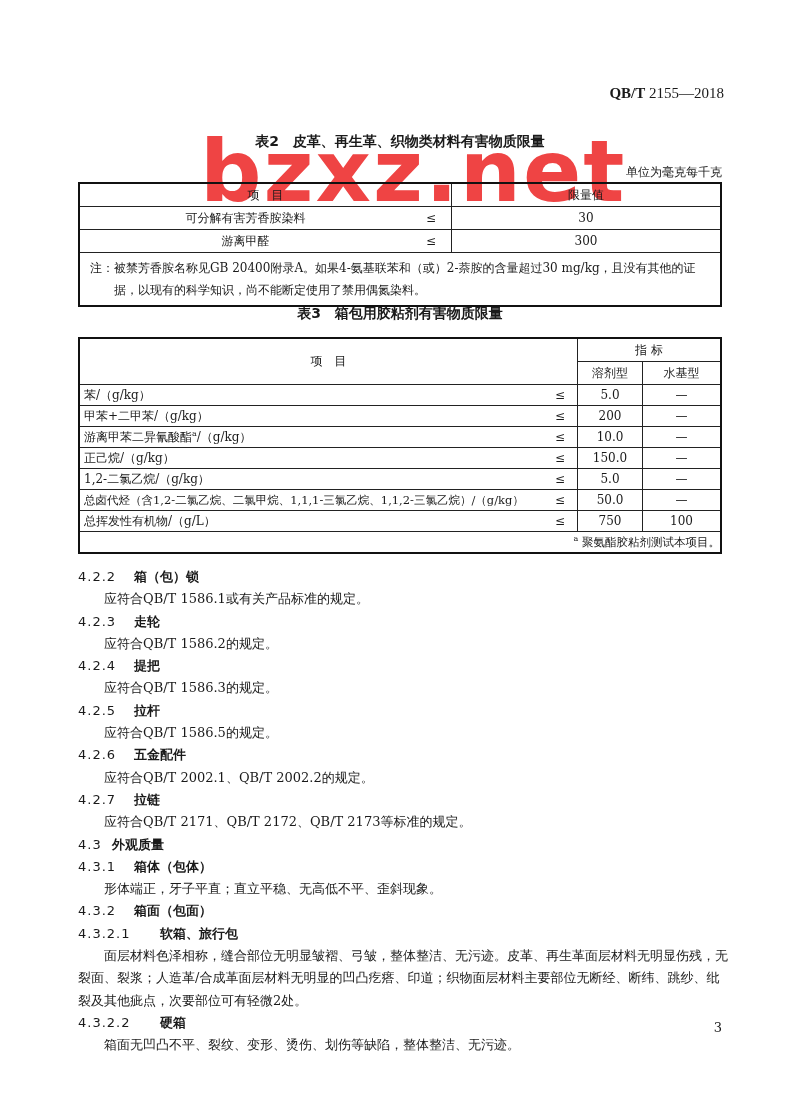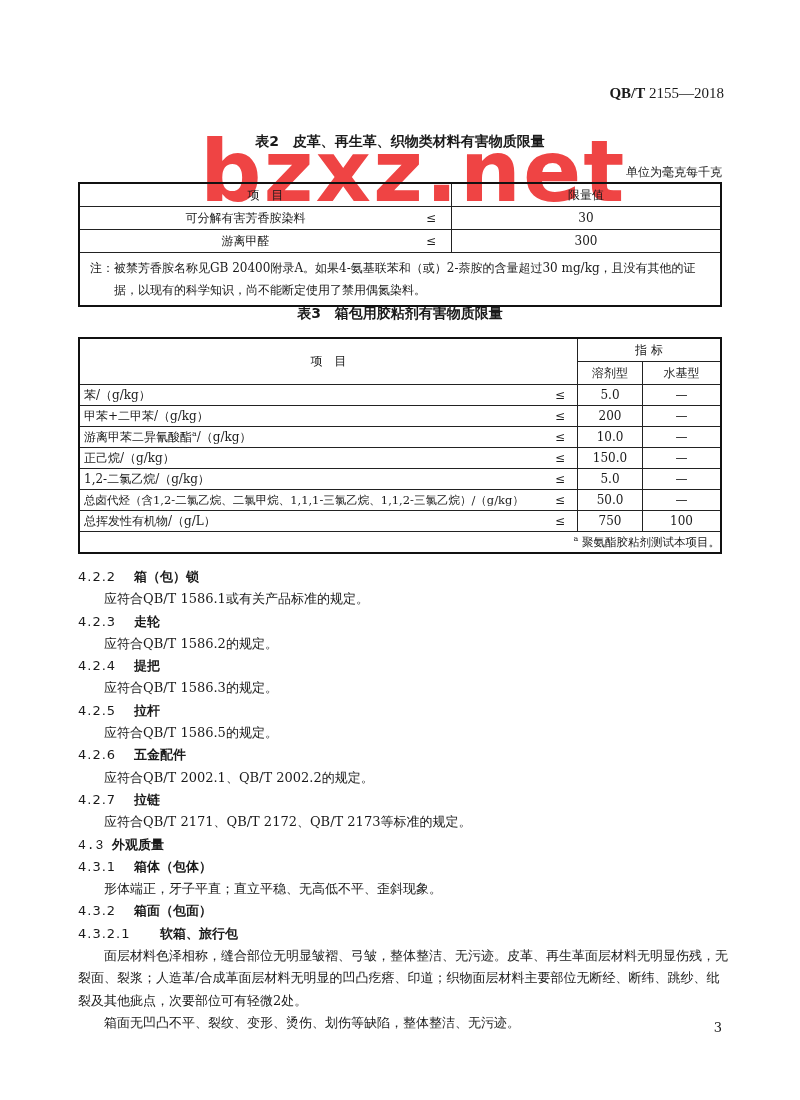--- a/index.html
+++ b/index.html
@@ -206,26 +206,27 @@
 
   <div class="line hd"><span class="num">4.2.5</span><span class="ttl">拉杆</span></div>
   <div class="line ind">应符合QB/T 1586.5的规定。</div>
 
   <div class="line hd"><span class="num">4.2.6</span><span class="ttl">五金配件</span></div>
   <div class="line ind">应符合QB/T 2002.1、QB/T 2002.2的规定。</div>
 
   <div class="line hd"><span class="num">4.2.7</span><span class="ttl">拉链</span></div>
   <div class="line ind">应符合QB/T 2171、QB/T 2172、QB/T 2173等标准的规定。</div>
 
-  <div class="line hd"><span class="num short" style="width:34px;font-family:Liberation Mono, monospace;">4.3</span><span class="ttl">外观质量</span></div>
+  <div class="line hd"><span class="num short" style="width:34px;">4.3</span><span class="ttl">外观质量</span></div>
 
   <div class="line hd"><span class="num">4.3.1</span><span class="ttl">箱体（包体）</span></div>
   <div class="line ind">形体端正，牙子平直；直立平稳、无高低不平、歪斜现象。</div>
 
   <div class="line hd"><span class="num">4.3.2</span><span class="ttl">箱面（包面）</span></div>
 
   <div class="line hd"><span class="num long">4.3.2.1</span><span class="ttl">软箱、旅行包</span></div>
   <div class="para">面层材料色泽相称，缝合部位无明显皱褶、弓皱，整体整洁、无污迹。皮革、再生革面层材料无明显伤残，无裂面、裂浆；人造革/合成革面层材料无明显的凹凸疙瘩、印道；织物面层材料主要部位无断经、断纬、跳纱、纰裂及其他疵点，次要部位可有轻微2处。</div>
 
+  <div class="line hd"><span class="num long">4.3.2.2</span><span class="ttl">硬箱</span></div>
   <div class="line ind">箱面无凹凸不平、裂纹、变形、烫伤、划伤等缺陷，整体整洁、无污迹。</div>
 </div>
 
 <div class="page-num">3</div>
 
 </body></html>

